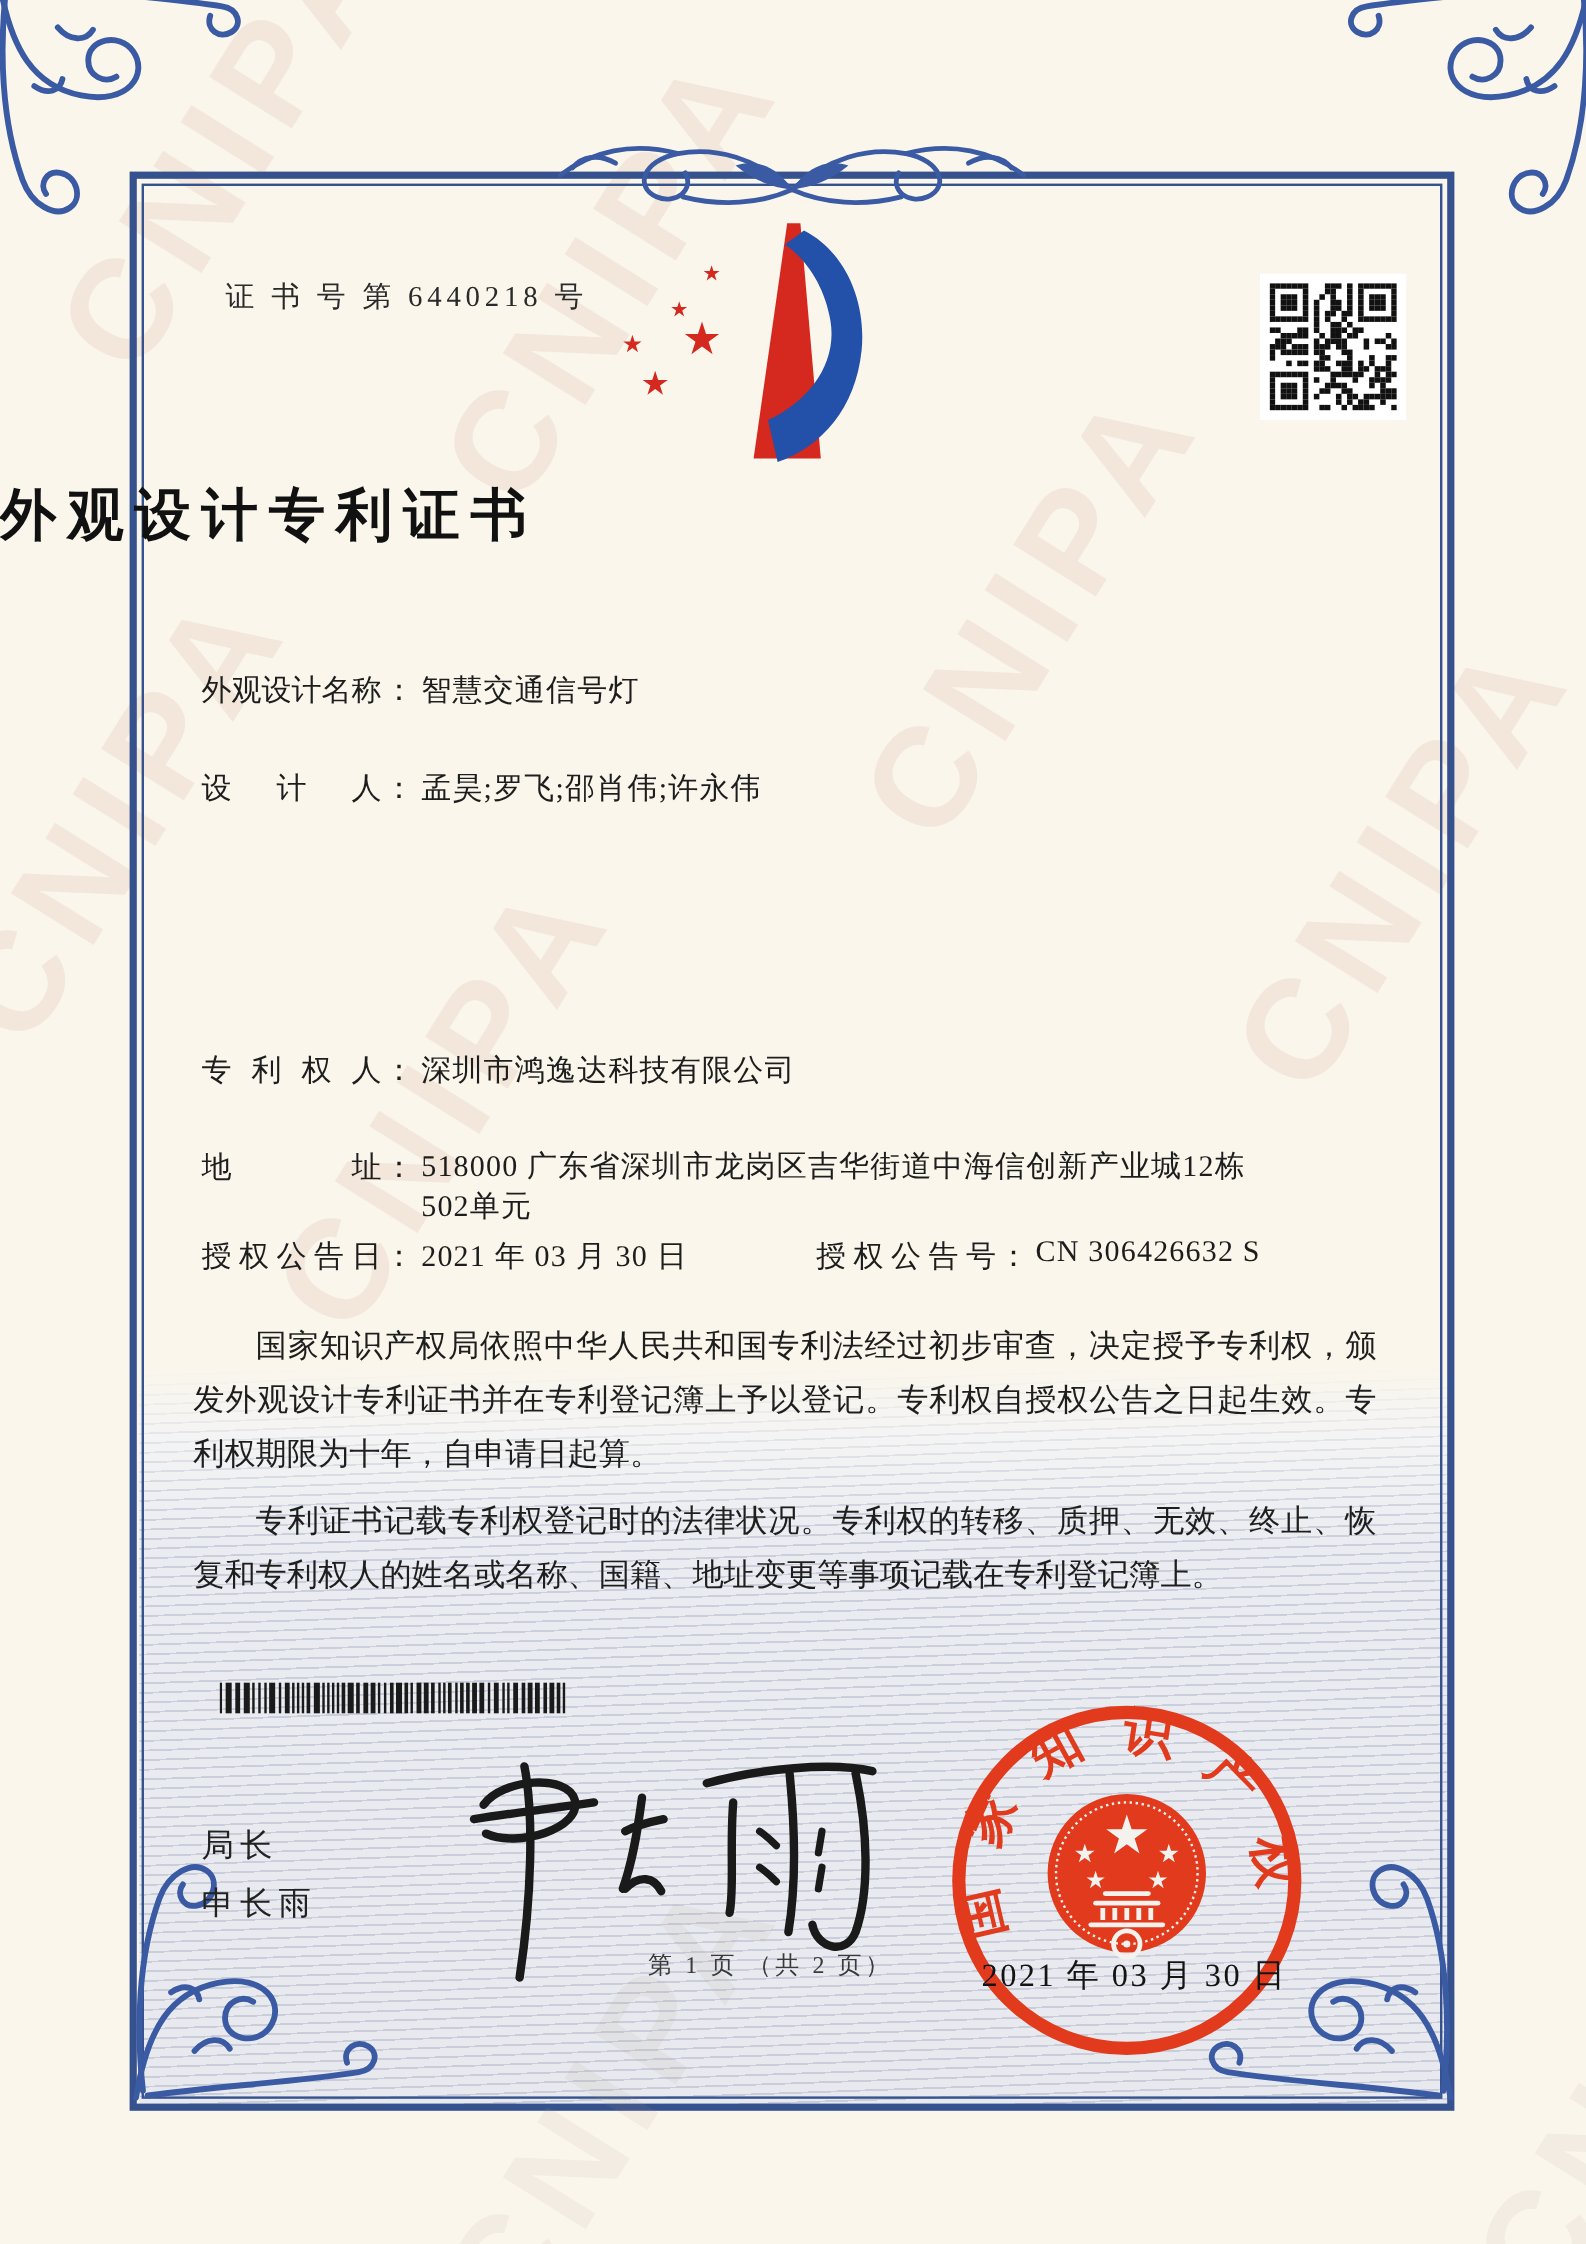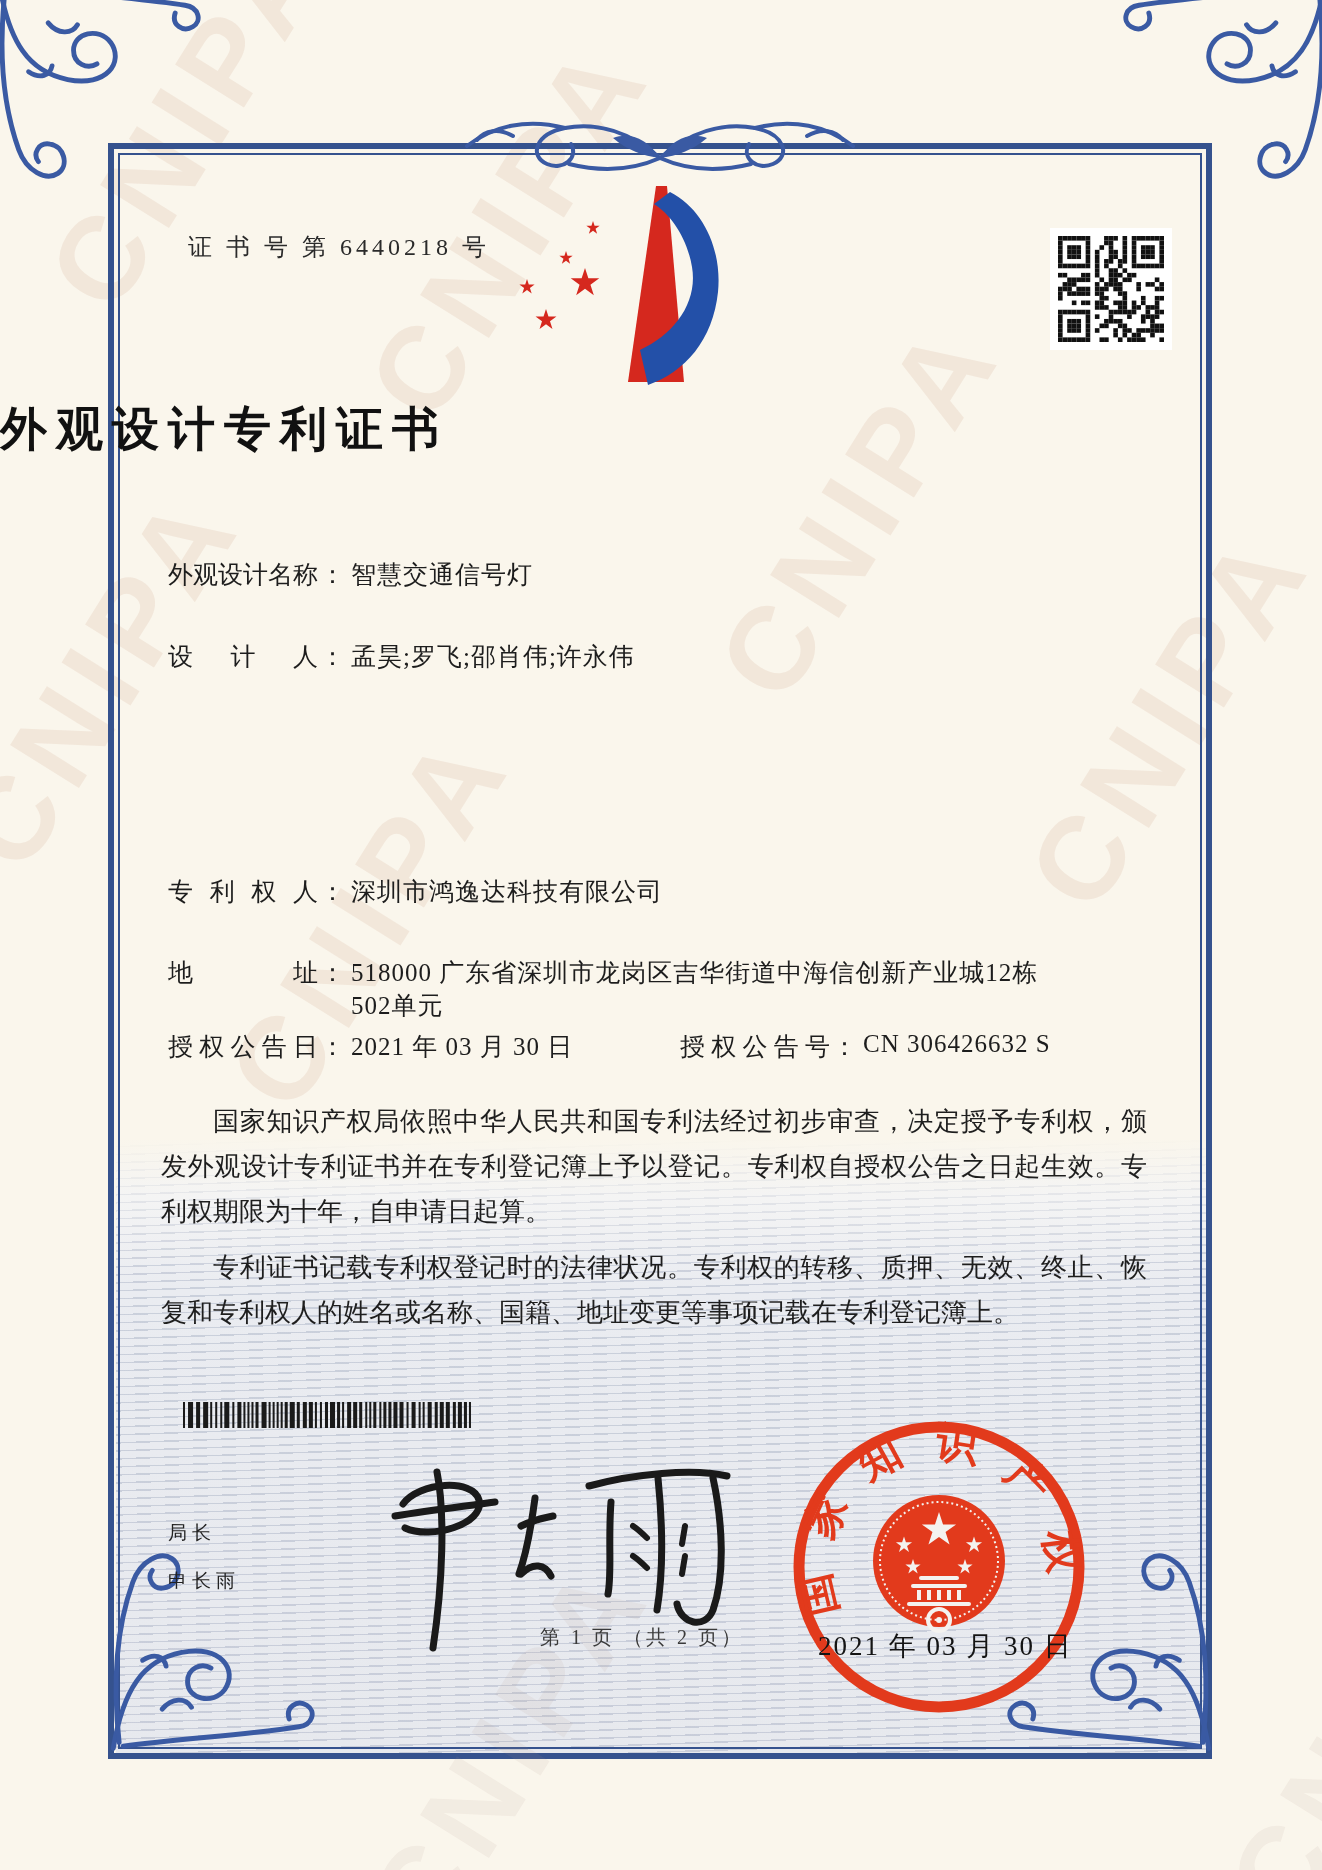--- a/index.html
+++ b/index.html
@@ -30,21 +30,21 @@
   .row{position:absolute;left:168px;z-index:5;font-size:25px;color:#1d1d1d;white-space:nowrap;}
   .f-label{display:inline-block;width:150px;text-align:justify;text-align-last:justify;vertical-align:top;}
   .f-colon{display:inline-block;margin:0 6px 0 2px;vertical-align:top;}
   .f-value{display:inline-block;vertical-align:top;letter-spacing:1px;}
   .value-wrap{white-space:normal;width:706px;line-height:33px;}
   .bodytext{left:150px;top:1088px;width:1008px;font-size:26px;line-height:45px;
             color:#1e1e1e;text-align:justify;}
   .bodytext p{margin:11px;text-indent:2em;}
   .qrbox{left:1050px;top:228px;width:122px;height:122px;background:#fff;z-index:5;
          display:flex;align-items:center;justify-content:center;}
-  .signer{left:168px;font-size:19px;letter-spacing:5px;color:#222;
+  .signer{left:168px;font-size:27px;letter-spacing:5px;color:#222;
           font-family:"Liberation Sans",sans-serif;z-index:5;}
   .pageinfo{left:520px;top:1624px;font-size:20px;letter-spacing:3px;color:#3a3a3a;z-index:5;margin-left:20px;}
   .notebox{left:508px;top:1772px;width:220px;height:60px;background:rgba(255,255,255,.92);
            z-index:5;display:flex;align-items:center;justify-content:center;
            font-size:21px;letter-spacing:3px;color:#333;}
   .sealdate{left:818px;top:1628px;font-size:27px;letter-spacing:2px;color:#141414;z-index:7;white-space:nowrap;}
   svg{display:block;}
 </style>
 </head>
 <body>

